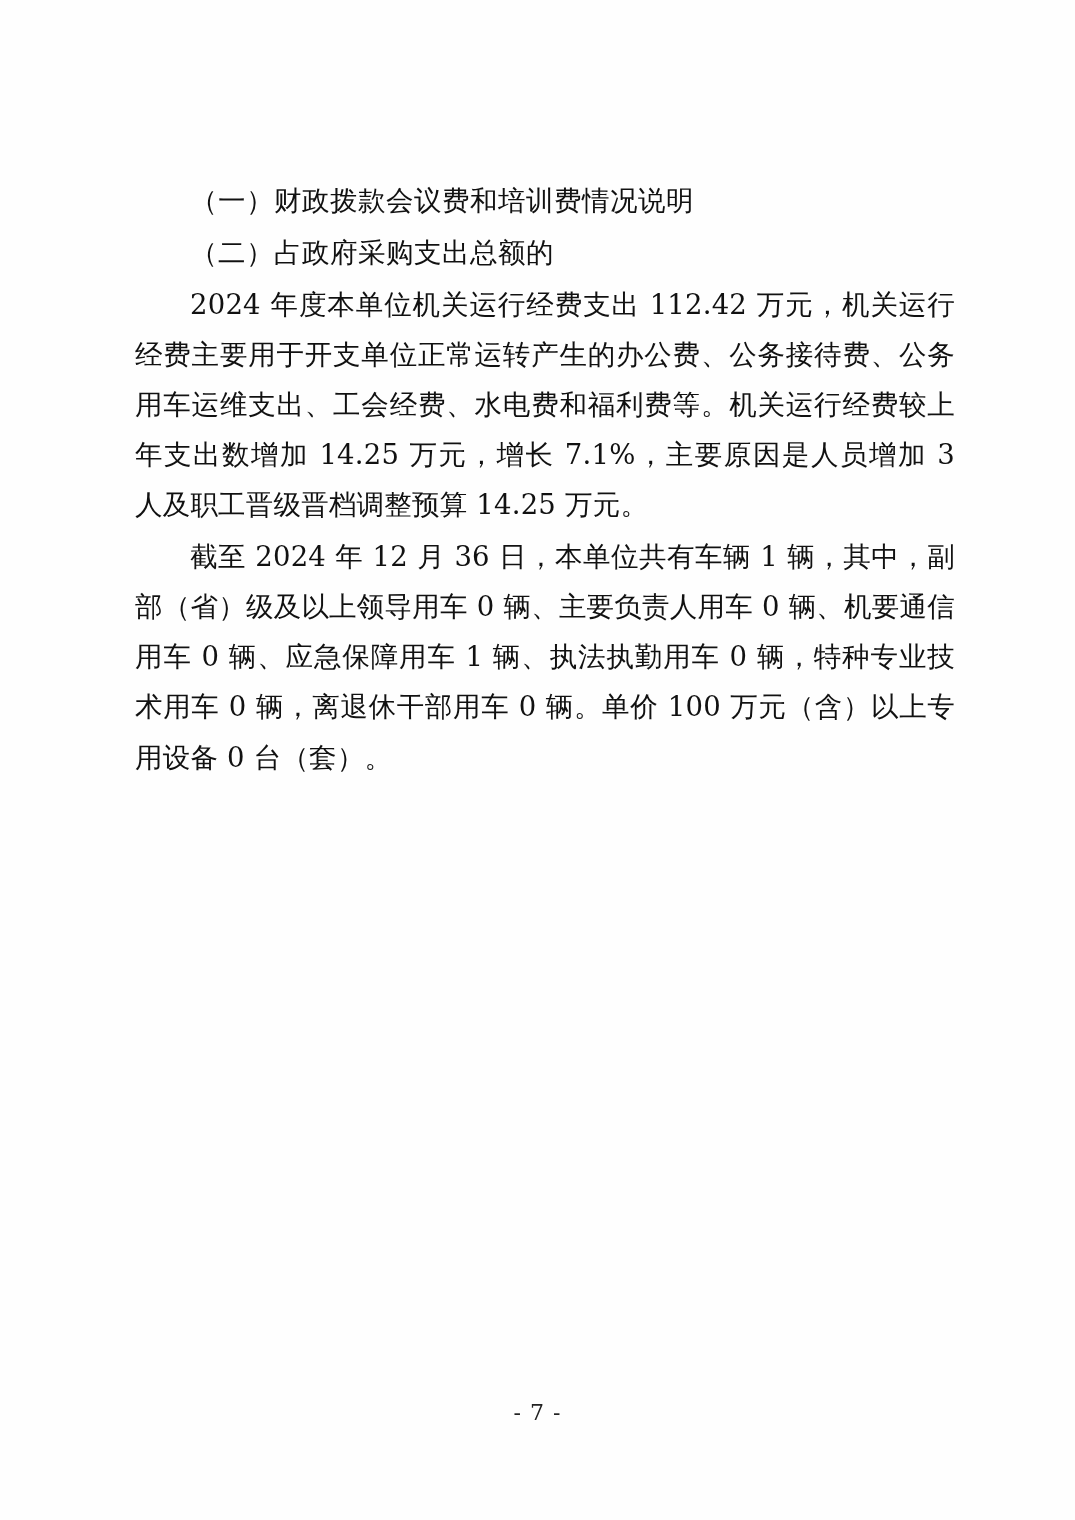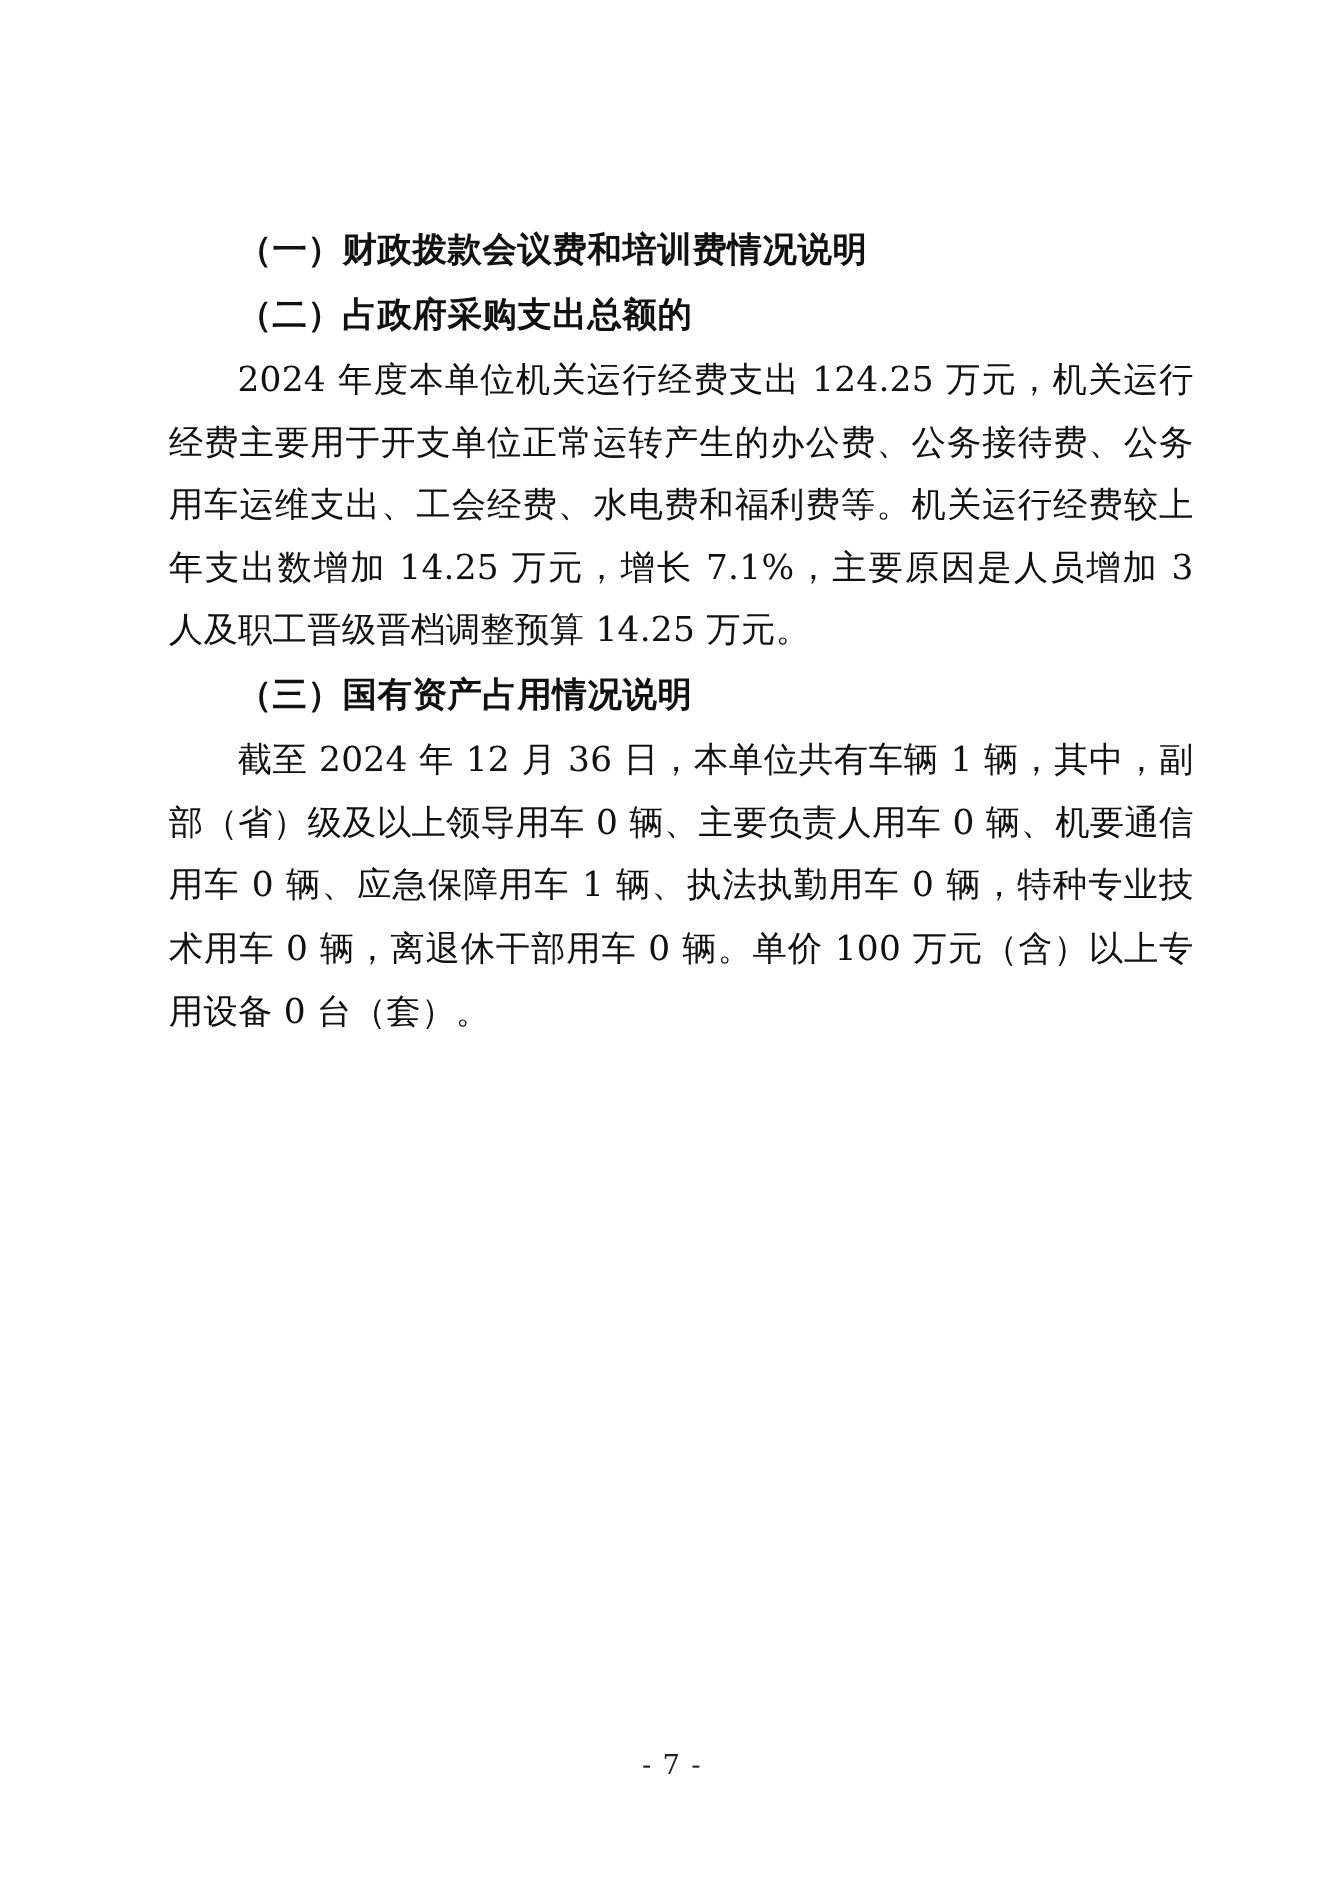--- a/index.html
+++ b/index.html
@@ -21,21 +21,21 @@
     overflow: hidden;
   }
   .doc-body {
     font-size: 27.5px;
     line-height: 1.82;
     text-align: justify;
     text-justify: inter-ideograph;
     letter-spacing: 0.2px;
   }
   .heading {
-    font-weight: 700;
+    font-weight: 400;
     text-indent: 2em;
     margin: 0 0 2px 0;
     letter-spacing: 0.5px;
   }
   .para {
     text-indent: 2em;
     margin: 0 0 2px 0;
   }
   .page-number {
     position: absolute;
@@ -50,22 +50,21 @@
 </style>
 </head>
 <body>
 
 <div class="page">
   <div class="doc-body">
 
     <p class="heading">（一）财政拨款会议费和培训费情况说明</p>
 
     <p class="heading">（二）占政府采购支出总额的</p>
-    <p class="para">2024 年度本单位机关运行经费支出 124.25 万元，机关运行经费主要用于开支单位正常运转产生的办公费、公务接待费、公务用车运维支出、工会经费、水电费和福利费等。机关运行经费较上年支出数增加 14.25 万元，增长 7.1%，主要原因是人员增加 3 人及职工晋级晋档调整预算 14.25 万元。</p>
+    <p class="para">2024 年度本单位机关运行经费支出 112.42 万元，机关运行经费主要用于开支单位正常运转产生的办公费、公务接待费、公务用车运维支出、工会经费、水电费和福利费等。机关运行经费较上年支出数增加 14.25 万元，增长 7.1%，主要原因是人员增加 3 人及职工晋级晋档调整预算 14.25 万元。</p>
 
-    <p class="heading">（三）国有资产占用情况说明</p>
     <p class="para">截至 2024 年 12 月 36 日，本单位共有车辆 1 辆，其中，副部（省）级及以上领导用车 0 辆、主要负责人用车 0 辆、机要通信用车 0 辆、应急保障用车 1 辆、执法执勤用车 0 辆，特种专业技术用车 0 辆，离退休干部用车 0 辆。单价 100 万元（含）以上专用设备 0 台（套）。</p>
 
 
   </div>
 
   <div class="page-number">- 7 -</div>
 </div>
 
 </body></html>

